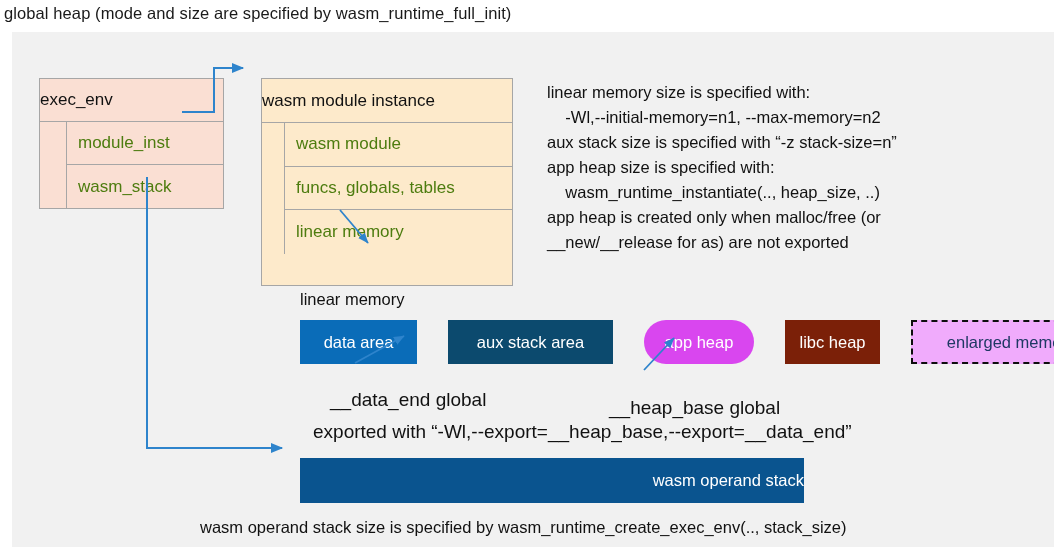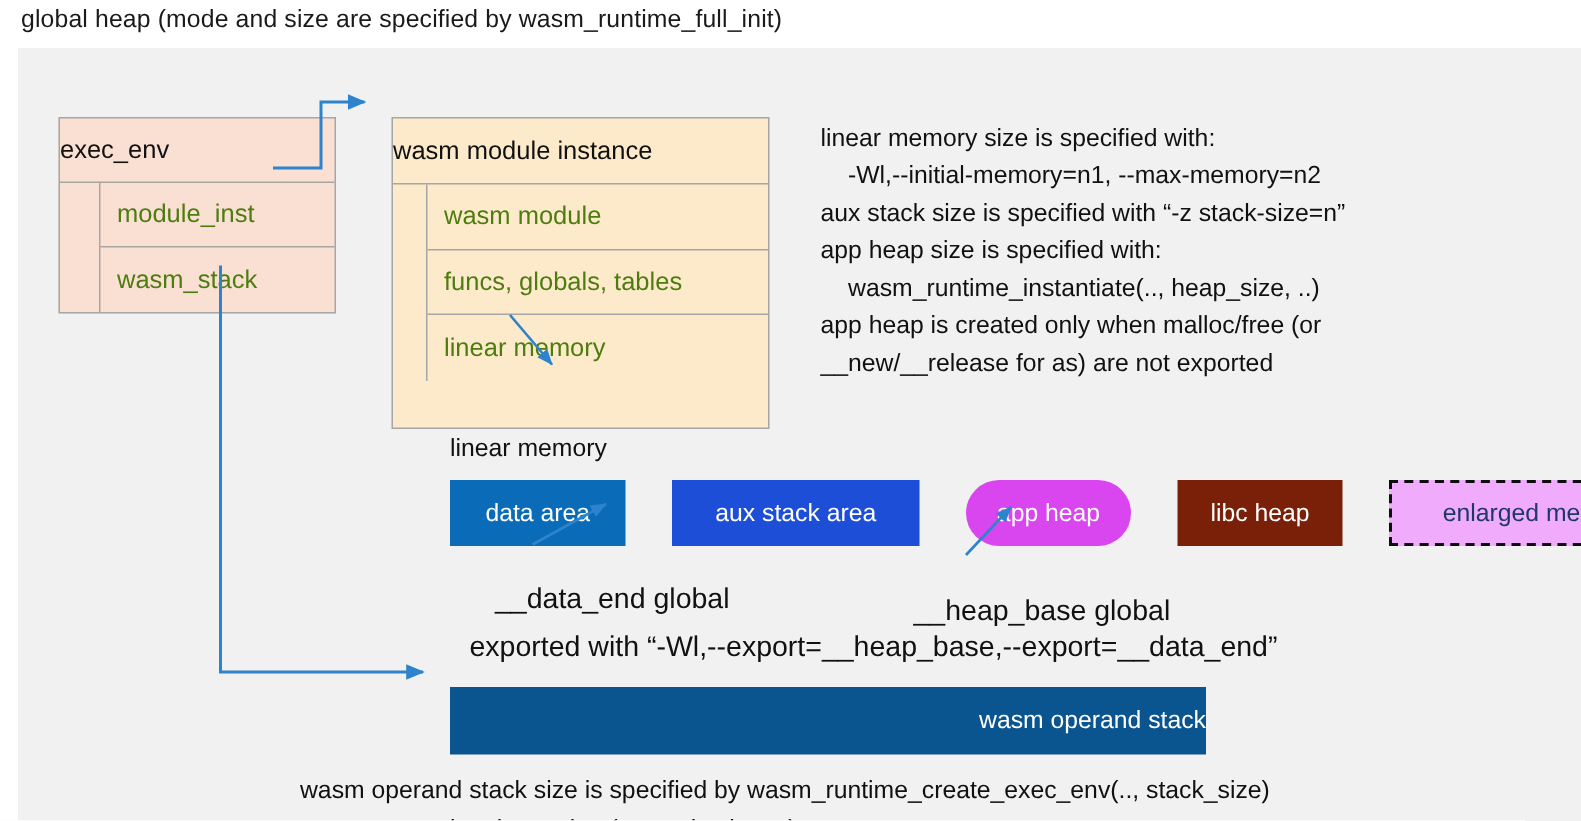--- a/index.html
+++ b/index.html
@@ -24,21 +24,21 @@
     left: 12px;
     top: 32px;
     width: 1042px;
     height: 515px;
     background: #f1f1f1;
   }
   .abs { position: absolute; }
 
   
   #title {
-    left: 14px;
+    left: 4px;
     top: 4px;
     font-size: 16.5px;
     color: #1a1a1a;
     white-space: nowrap;
     letter-spacing: 0.1px;
   }
 
   
   .struct {
     position: absolute;
@@ -210,23 +210,23 @@
     -Wl,--initial-memory=n1, --max-memory=n2
 aux stack size is specified with “-z stack-size=n”
 app heap size is specified with:
     wasm_runtime_instantiate(.., heap_size, ..)
 app heap is created only when malloc/free (or
 __new/__release for as) are not exported</div>
 
     <div class="abs" id="linmem-label">linear memory</div>
     <div class="abs" id="linmem-bar">
         <div class="seg" style="width: 117px; background: rgb(10, 108, 184); color: rgb(255, 255, 255);">data area</div>
-        <div class="seg" style="width: 165px; background: #1d4ed8; color: rgb(255, 255, 255);">aux stack area</div>
+        <div class="seg" style="width: 165px; background: #0c4a6e; color: rgb(255, 255, 255);">aux stack area</div>
         <div class="seg" style="width: 110px; background: #d946ef; color: rgb(255, 255, 255); border-radius: 22px;">app heap</div>
-        <div class="seg" style="width: 110px; background: rgb(123, 32, 8); color: rgb(255, 255, 255);">libc heap</div>
+        <div class="seg" style="width: 95px; background: rgb(123, 32, 8); color: rgb(255, 255, 255);">libc heap</div>
         <div class="seg dashed" style="width: 200px; color: rgb(31, 56, 100);">enlarged memory</div>
       </div>
 
     <div class="abs anno" id="data-end-label">__data_end global</div>
     <div class="abs anno" id="heap-base-label">__heap_base global</div>
     <div class="abs anno" id="exported-with">exported with “-Wl,--export=__heap_base,--export=__data_end”</div>
 
     <div class="abs" id="operand-stack" style="background: rgb(10, 84, 143);">
       <span class="lbl">wasm operand stack</span>
     </div>

